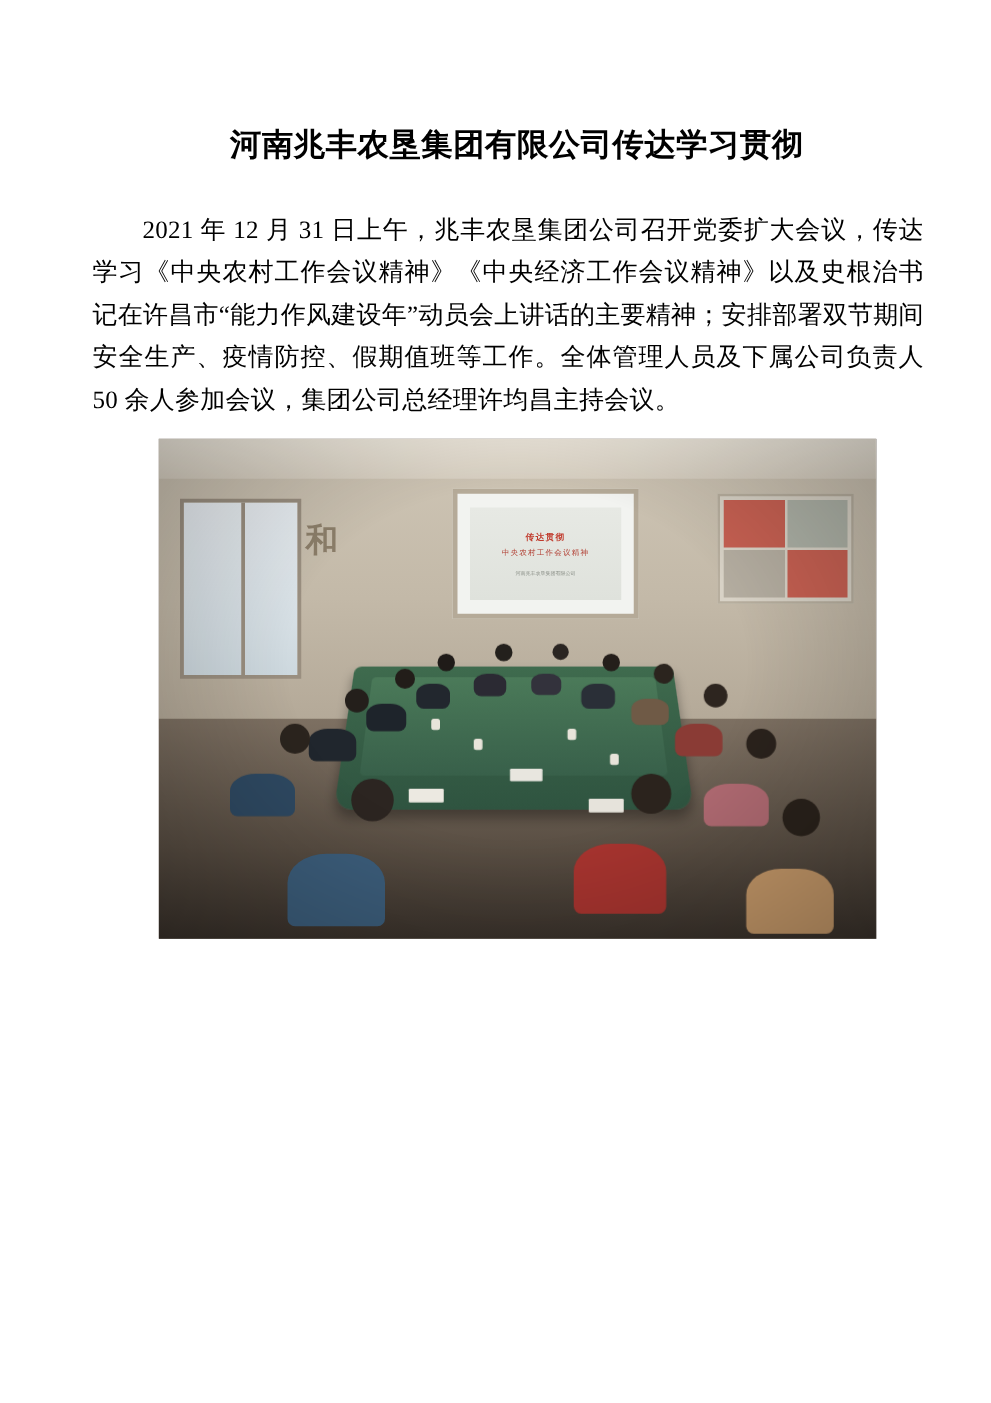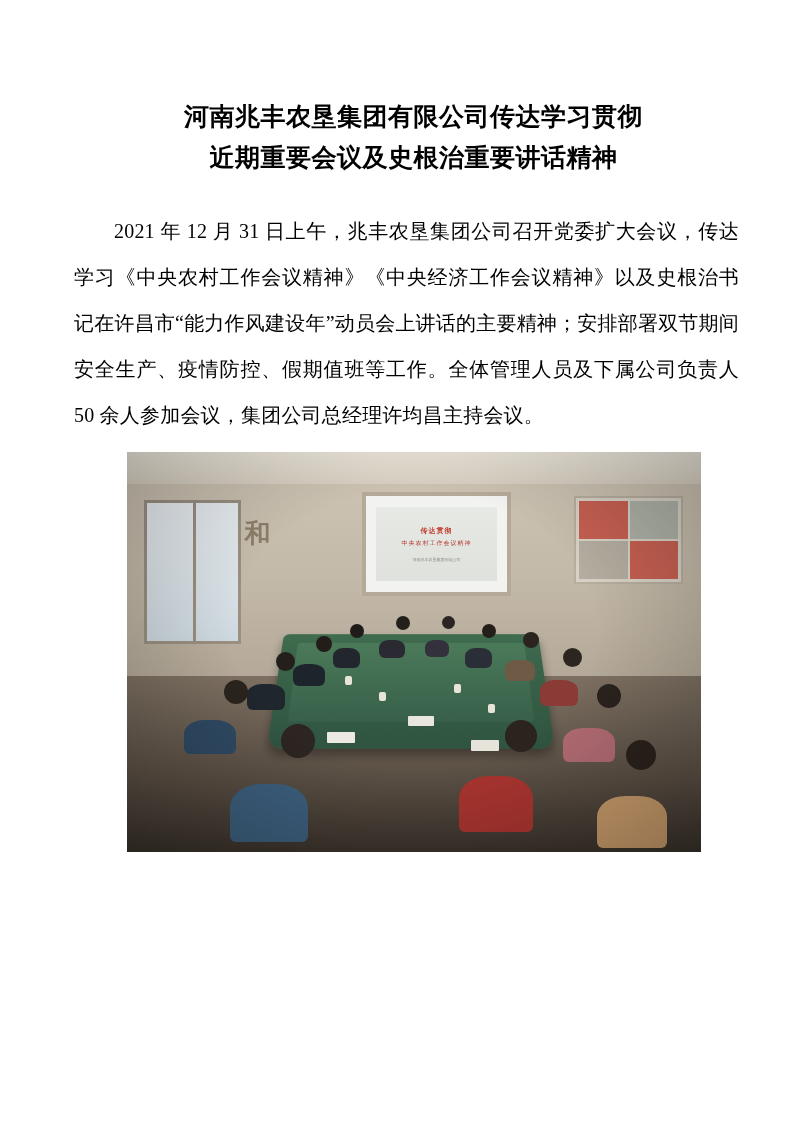--- a/index.html
+++ b/index.html
@@ -29,21 +29,21 @@
     text-align: center;
     letter-spacing: 0.5px;
     margin: 0 0 30px 0;
     color: #000;
   }
   .doc-title .line {
     display: block;
   }
   p.body-text {
     font-size: 20px;
-    line-height: 46px;
+    line-height: 34px;
     text-align: justify;
     text-justify: inter-ideograph;
     margin: 0 14px 8px 0;
     text-indent: 2em;
     letter-spacing: 0.2px;
   }
   .photo-wrap {
     margin: 14px 0 14px 0;
     display: flex;
     justify-content: center;
@@ -136,21 +136,20 @@
   }
   .ph-cup { position:absolute; width:7px; height:9px; background:#e8e4da; border-radius:2px; }
 </style>
 </head>
 <body>
 
 <div class="page">
 
   <h1 class="doc-title">
     <span class="line">河南兆丰农垦集团有限公司传达学习贯彻</span>
-    <span class="line">近期重要会议及史根治重要讲话精神</span>
   </h1>
 
   <p class="body-text">2021 年 12 月 31 日上午，兆丰农垦集团公司召开党委扩大会议，传达学习《中央农村工作会议精神》《中央经济工作会议精神》以及史根治书记在许昌市“能力作风建设年”动员会上讲话的主要精神；安排部署双节期间安全生产、疫情防控、假期值班等工作。全体管理人员及下属公司负责人 50 余人参加会议，集团公司总经理许均昌主持会议。</p>
 
   <div class="photo-wrap">
     <div class="photo">
       <div class="ph-wall"></div>
       <div class="ph-ceiling"></div>
 
       <div class="ph-calli">永昌和</div>

